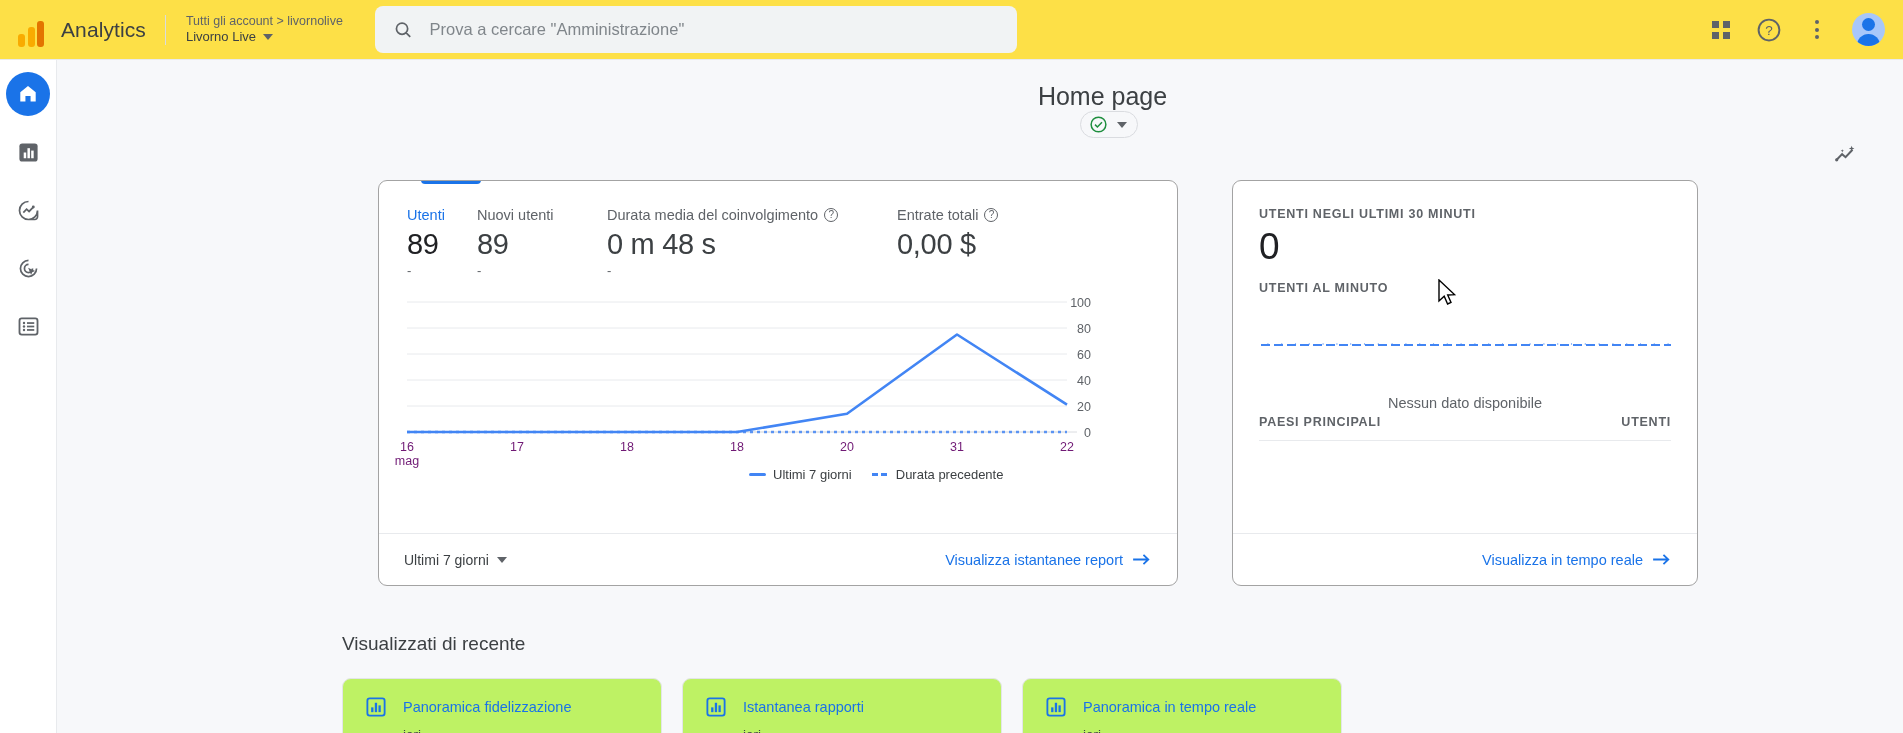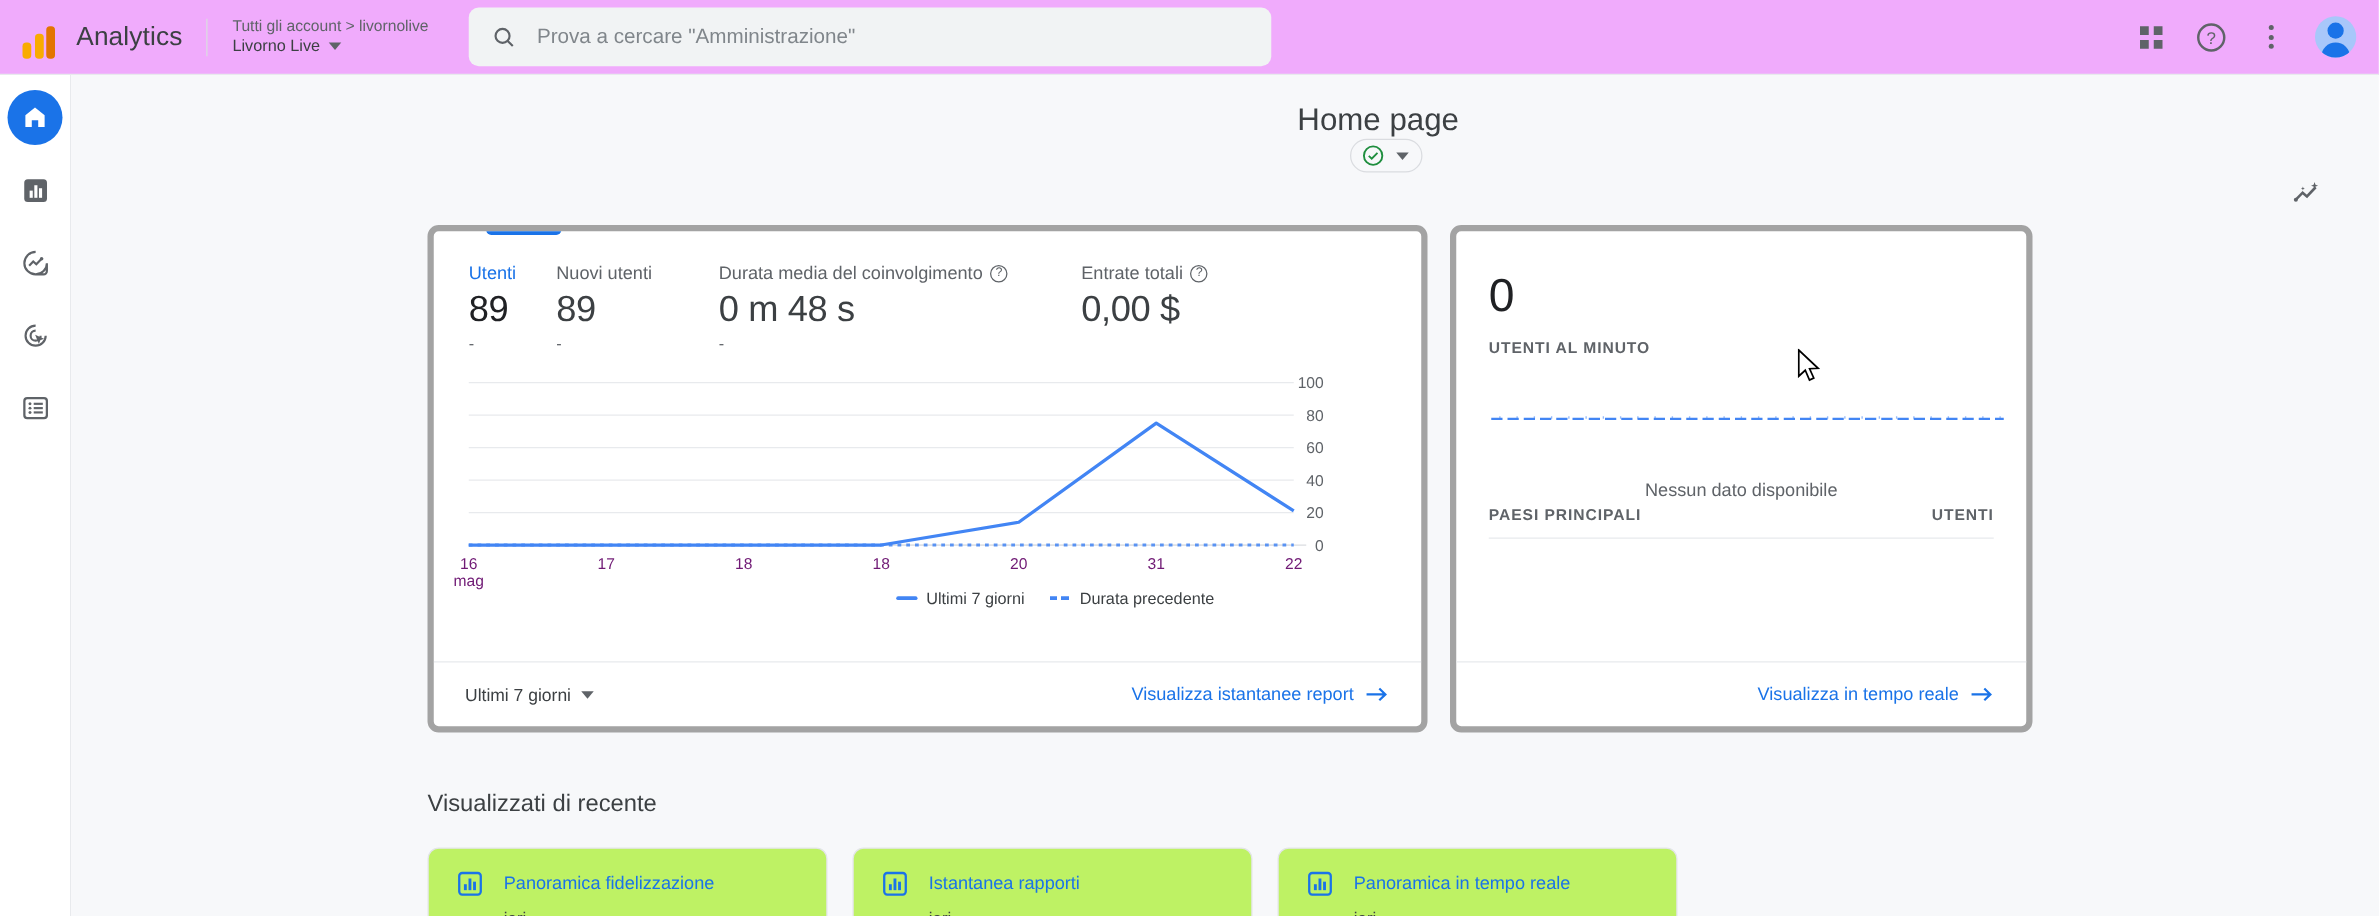--- a/index.html
+++ b/index.html
@@ -6,21 +6,21 @@
   html, body {
     width: 1903px; height: 733px;
     font-family: "Liberation Sans", sans-serif;
     background: #ffffff;
     overflow: hidden;
   }
 
   
   #topbar {
     position: absolute; top: 0; left: 0; width: 1903px; height: 60px;
-    background: #f0abfc; display: flex; align-items: center;
+    background: #fde047; display: flex; align-items: center;
     border-bottom: 1px solid #e8eaed;
   }
   #ga-logo { margin-left: 14px; width: 34px; height: 34px; display:flex; align-items:flex-end; justify-content:center; gap:2.5px; }
   #ga-logo i { display:block; width:7px; border-radius:3px; }
   #ga-logo i.b1 { height:13px; background:#f9ab00; }
   #ga-logo i.b2 { height:20px; background:#f9ab00; }
   #ga-logo i.b3 { height:26px; background:#e37400; }
   #brand-name {
     margin-left: 13px; font-size: 21px; color: #3c4043; letter-spacing: .1px;
   }
@@ -63,21 +63,21 @@
   #page-head { display: flex; align-items: center; padding: 22px 40px 0 285px; flex-direction: column; }
   #page-title { font-size: 25px; color: #3c4043; font-weight: 400; }
   #status-chip {
     margin-left: 13px; display: flex; align-items: center; gap: 9px;
     border: 1px solid #dadce0; border-radius: 14px; height: 27px; padding: 0 10px 0 8px; cursor: pointer;
   }
   #insights-btn { margin-left: auto; width: 34px; height: 34px; display:flex; align-items:center; justify-content:center; cursor:pointer; }
 
   #cards-row { display: flex; gap: 18px; padding: 8px 0 0 285px; }
 
-  .card { background: #fff; border: 5px solid #a3a3a3; border-radius: 9px; position: relative; }
+  .card { background: #fff; border: 1px solid #a3a3a3; border-radius: 9px; position: relative; margin-left: 36px; }
   #overview-card { width: 800px; height: 406px; overflow: hidden; }
   #realtime-card { width: 466px; height: 406px; }
 
   #tab-indicator { position: absolute; left: 42px; top: -4px; width: 60px; height: 7px; background: #1a73e8; border-radius: 0 0 4px 4px; }
 
   #metrics { display: flex; padding: 26px 0 0 28px; }
   .metric { }
   .m-label { font-size: 14.5px; color: #5f6368; display: flex; align-items: center; gap: 6px; white-space: nowrap; }
   .metric.sel .m-label { color: #1a73e8; }
   .m-value { font-size: 29px; color: #3c4043; font-weight: 400; margin-top: 5px; letter-spacing: -.3px; }
@@ -316,20 +316,21 @@
           <span>Visualizza istantanee report</span>
           <svg width="19" height="15" viewBox="0 0 20 16">
             <path d="M0 8h16M11 3l5.2 5L11 13" fill="none" stroke="#1a73e8" stroke-width="1.9"></path>
           </svg>
         </div>
       </div>
     </div>
 
     <div class="card" id="realtime-card">
       <div id="rt-body">
+        <div class="rt-cap">UTENTI NEGLI ULTIMI 30 MINUTI</div>
         <div id="rt-big">0</div>
         <div class="rt-cap">UTENTI AL MINUTO</div>
         <div id="rt-spark">
           <svg width="414" height="64" id="spark-svg">
               <line x1="2" x2="412" y1="50" y2="50" stroke="#4285f4" stroke-width="1.8" stroke-dasharray="9 4"></line>
               <line x1="8.9" x2="8.9" y1="48" y2="50" stroke="#4285f4" stroke-width="1.1" opacity="0.55"></line>
               <line x1="22.700000000000003" x2="22.700000000000003" y1="48" y2="50" stroke="#4285f4" stroke-width="1.1" opacity="0.55"></line>
               <line x1="36.5" x2="36.5" y1="48" y2="50" stroke="#4285f4" stroke-width="1.1" opacity="0.55"></line>
               <line x1="50.300000000000004" x2="50.300000000000004" y1="48" y2="50" stroke="#4285f4" stroke-width="1.1" opacity="0.55"></line>
               <line x1="64.10000000000001" x2="64.10000000000001" y1="48" y2="50" stroke="#4285f4" stroke-width="1.1" opacity="0.55"></line>

